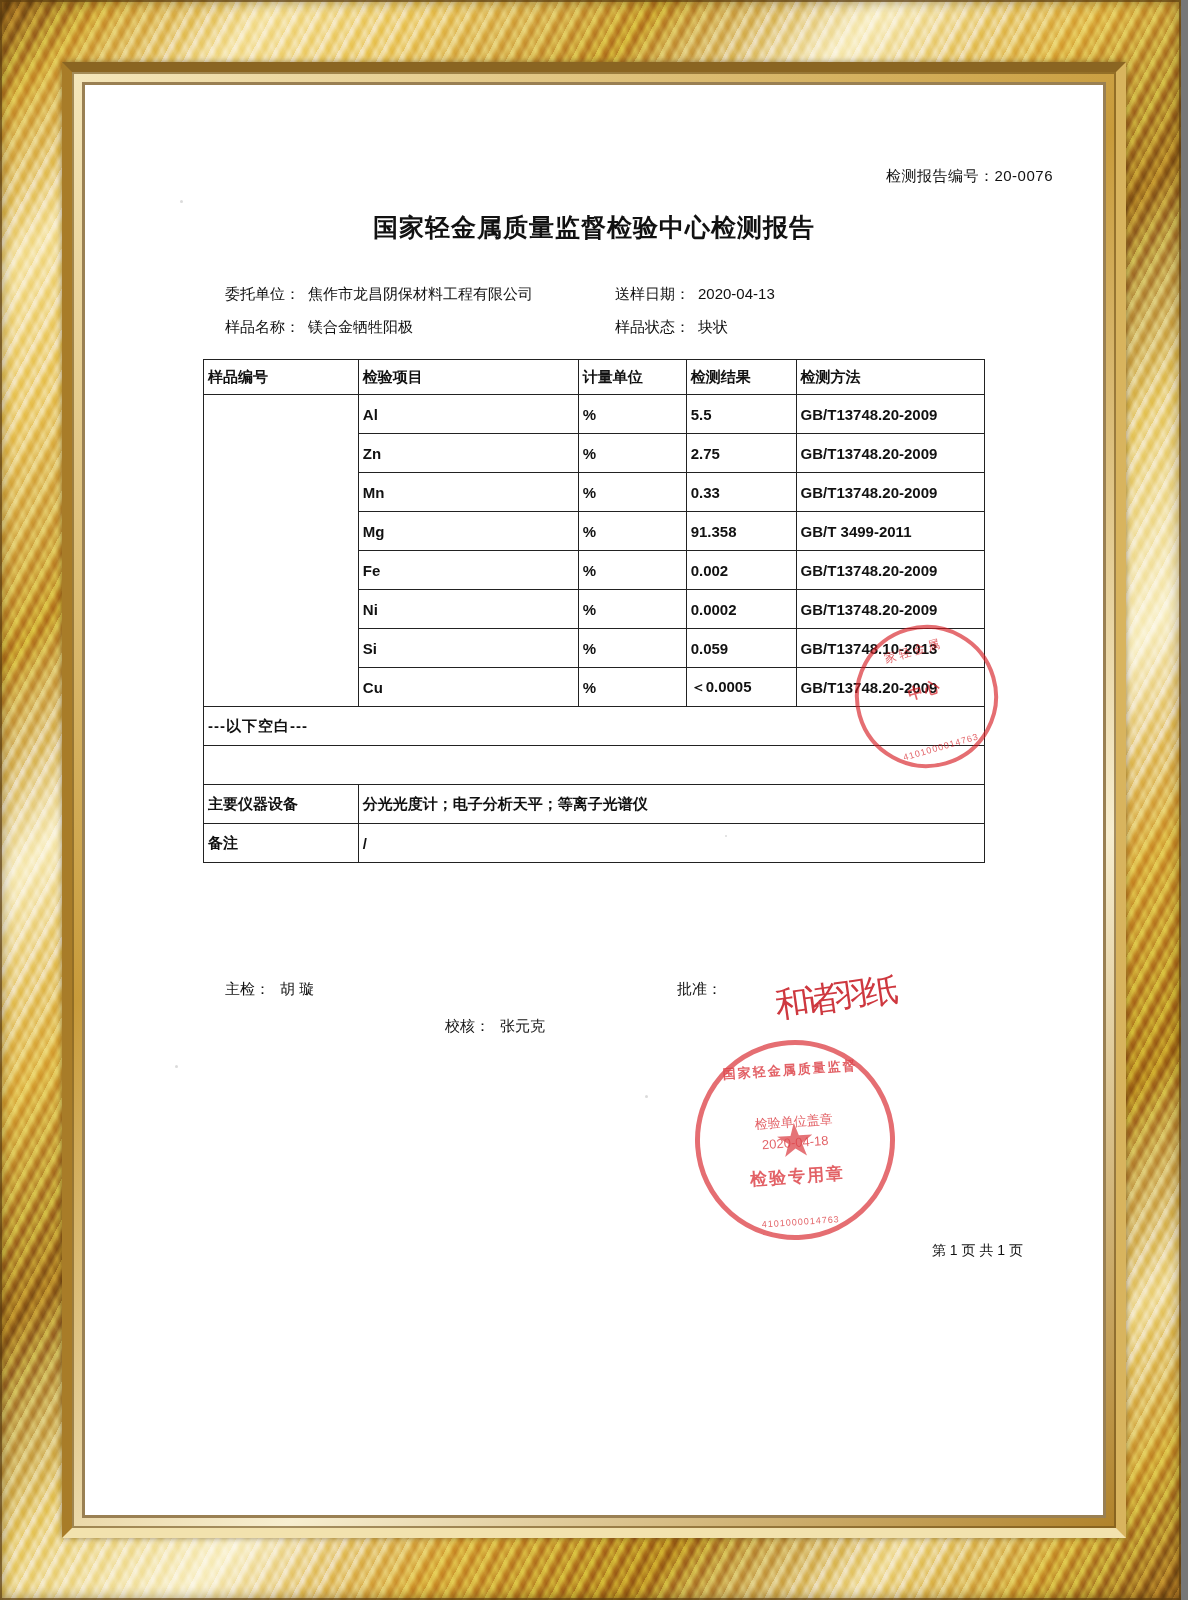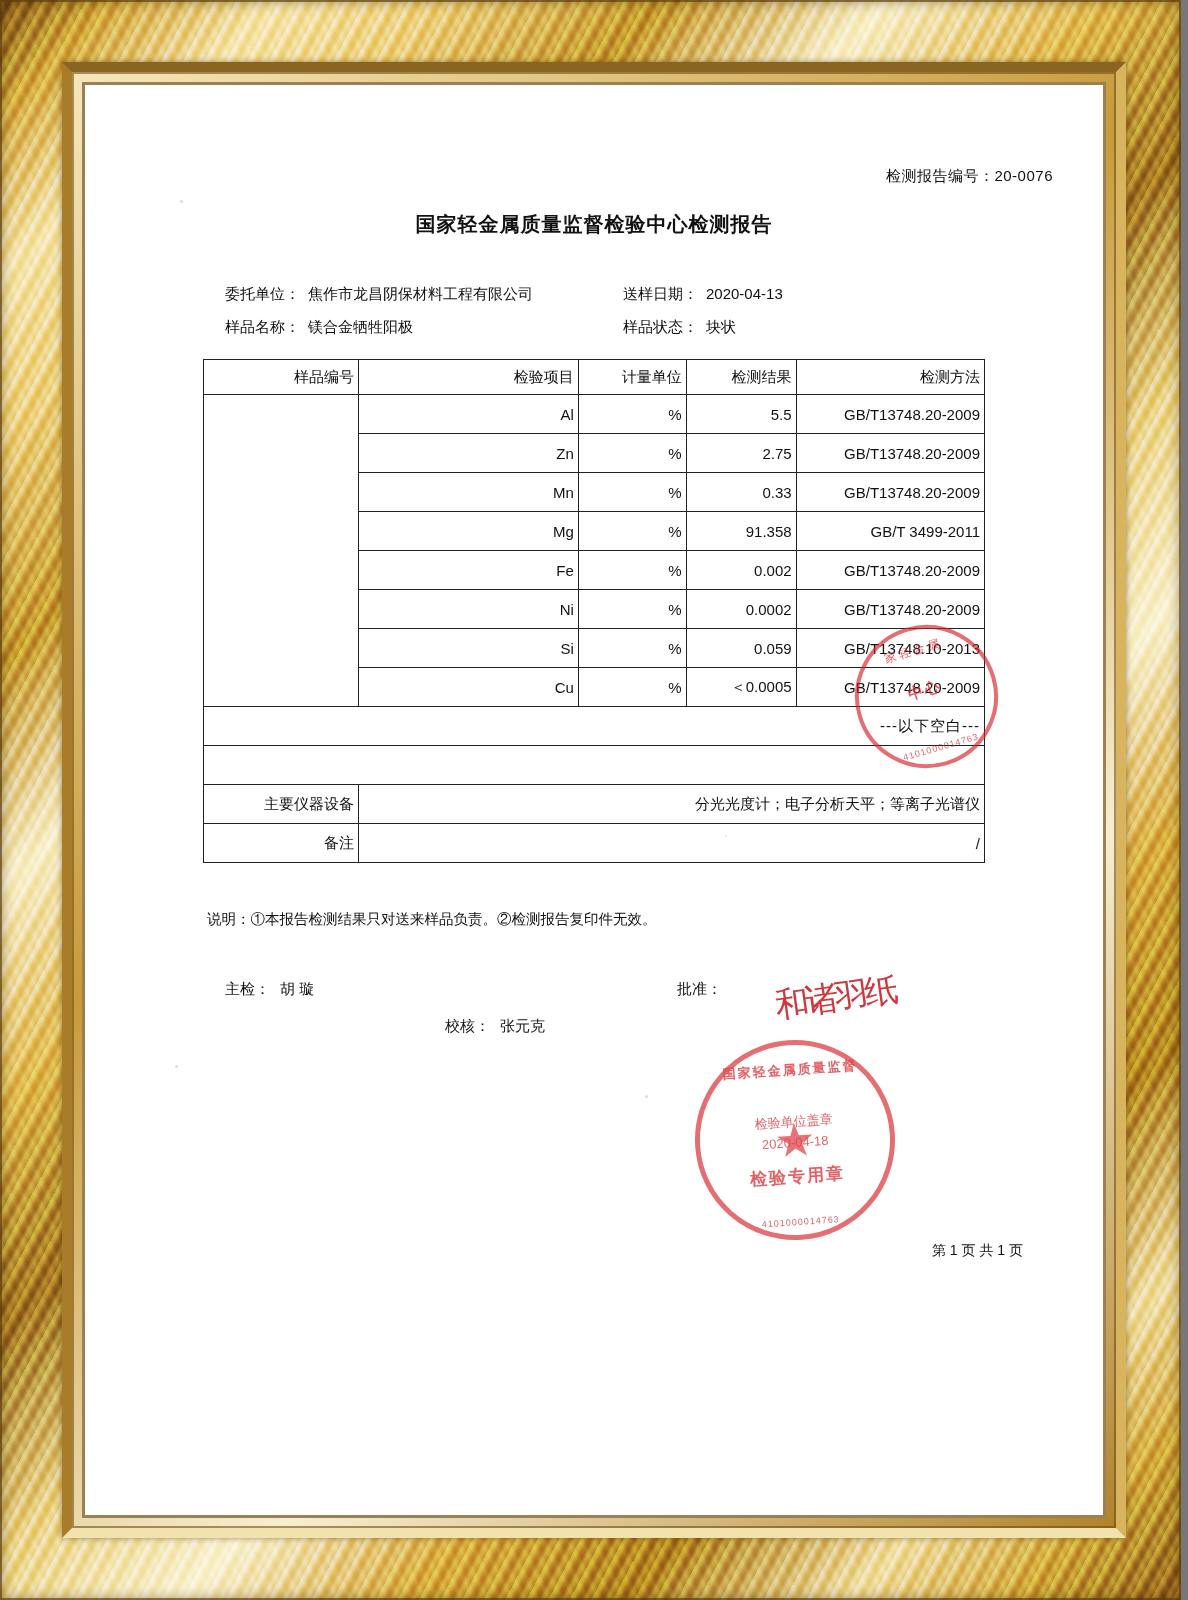--- a/index.html
+++ b/index.html
@@ -104,53 +104,52 @@
     position: absolute;
     right: 50px; top: 82px;
     font-size: 15px;
     letter-spacing: .5px;
     white-space: nowrap;
   }
   .doc-title {
     position: absolute;
     left: 0; right: 0; top: 126px;
     text-align: center;
-    font-size: 20px;
+    font-size: 25px;
     font-weight: bold;
     letter-spacing: 1px;
   }
 
   .meta {
     position: absolute;
     left: 140px; top: 200px;
     width: 760px;
     font-size: 15px;
   }
   .meta-row {
     display: flex;
     margin-bottom: 14px;
-    gap: 8px;
   }
   .meta-cell { display: flex; }
   .meta-cell.left { width: 390px; }
   .meta-label { white-space: nowrap; }
   .meta-value { margin-left: 8px; white-space: nowrap; }
 
   table.main {
     position: absolute;
     left: 118px;
     top: 274px;
     width: 782px;
     border-collapse: collapse;
     font-size: 15px;
   }
   table.main td, table.main th {
     border: 1px solid #222;
-    text-align: right;
-    font-weight: normal;
+    text-align: left;
+    font-weight: bold;
     height: 38px;
     padding: 0 4px;
   }
   table.main thead th { height: 34px; }
   .col-sn { width: 150px; }
   .col-item { width: 225px; }
   .col-unit { width: 105px; }
   .col-res { width: 105px; }
   .col-method { width: 185px; margin-top: 20px; }
   .blank-note {
@@ -394,21 +393,20 @@
             <td class="row-label">主要仪器设备</td>
             <td class="left-pad" colspan="4">分光光度计；电子分析天平；等离子光谱仪</td>
           </tr>
           <tr>
             <td class="row-label">备注</td>
             <td class="left-pad" colspan="4">/</td>
           </tr>
         </tbody>
       </table>
 
-      <div class="statement">说明：①本报告检测结果只对送来样品负责。②检测报告复印件无效。</div>
 
       <div class="signature">
         <div class="sig-item sig-1">
           <span>主检：</span><span class="sig-name">胡 璇</span>
         </div>
         <div class="sig-item sig-2">
           <span>校核：</span><span class="sig-name">张元克</span>
         </div>
         <div class="sig-item sig-3">
           <span>批准：</span><span class="sig-name"></span>

